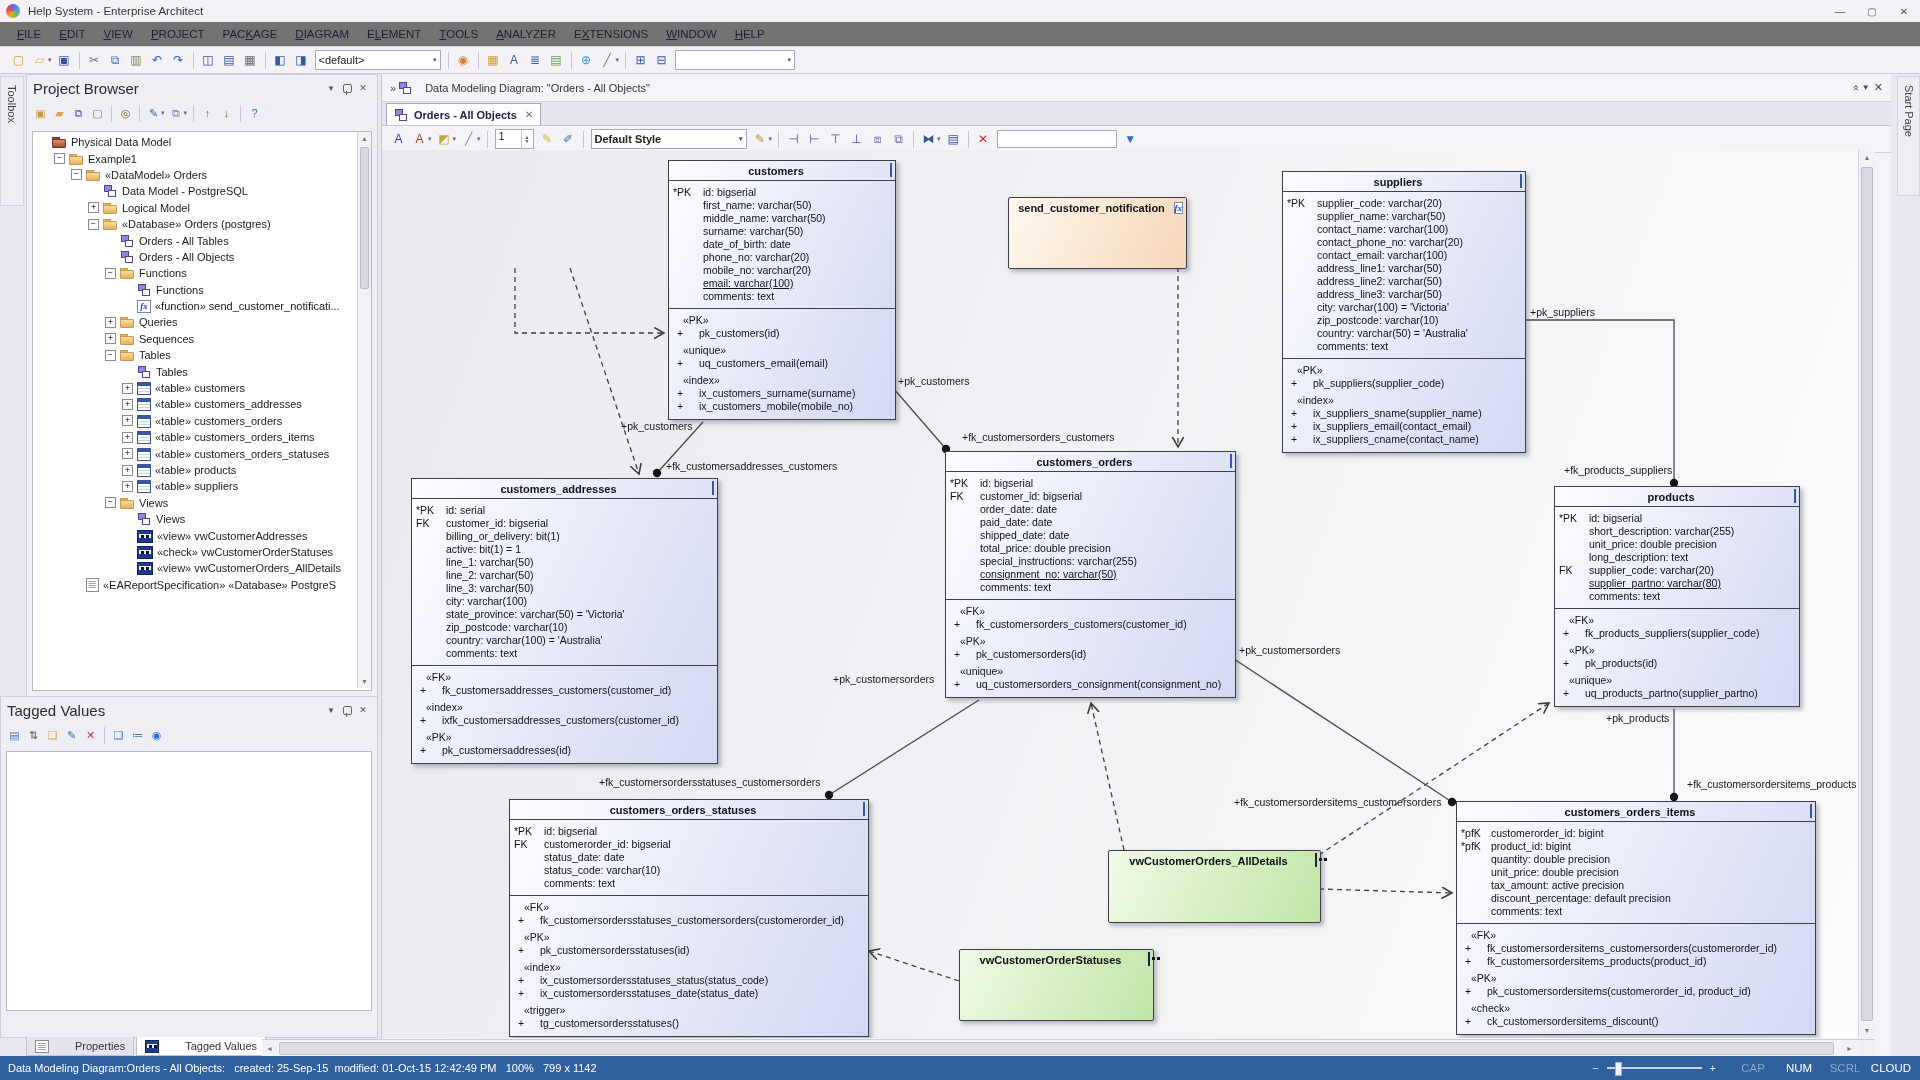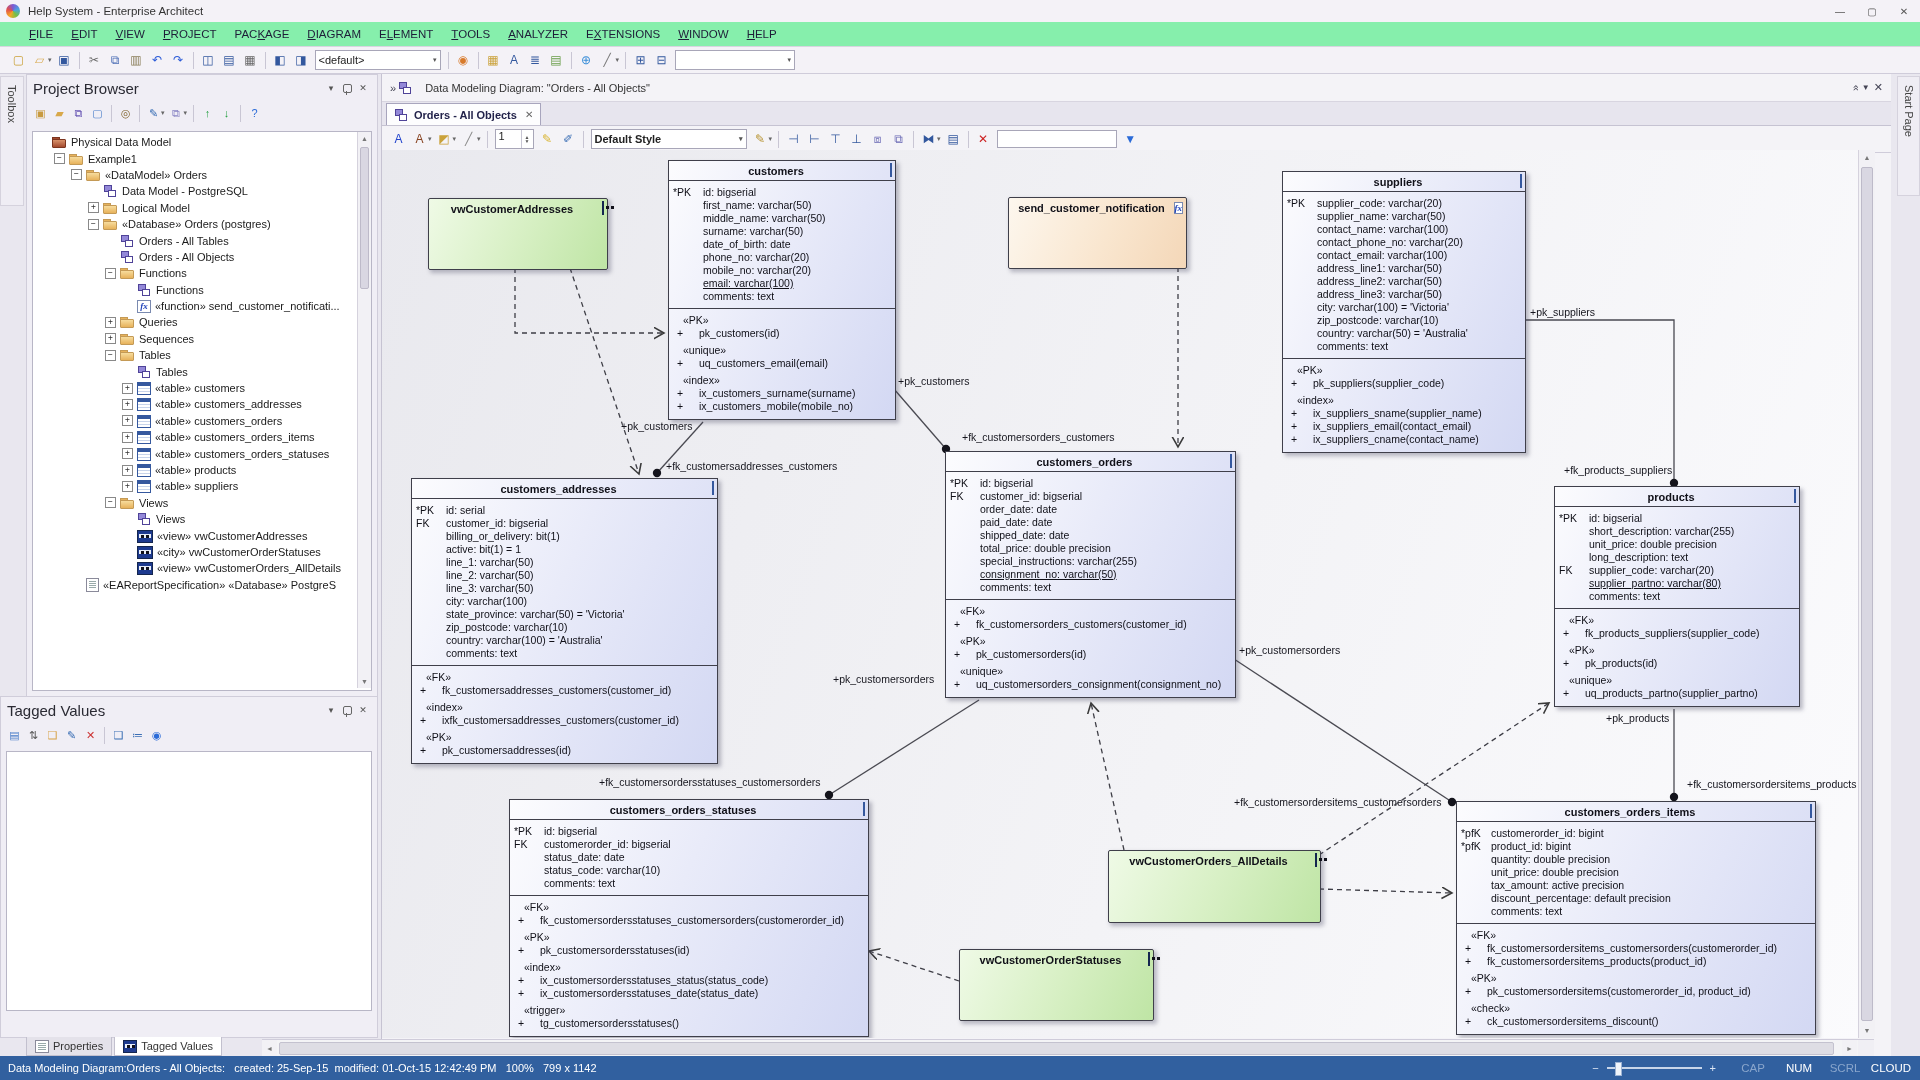--- a/index.html
+++ b/index.html
@@ -7,22 +7,22 @@
        font-family:"Liberation Sans",sans-serif;background:#e9e7ef;color:#222;}
   
   .titlebar{position:absolute;left:0;top:0;right:0;height:22px;background:#f4f2f7;
             border-bottom:1px solid #dcd9e4;display:flex;align-items:center;padding-left:6px;}
   .app-icon{width:14px;height:14px;border-radius:50%;
             background:conic-gradient(#7b5cd6,#4aa3df,#76c043,#f5a623,#e04e4e,#7b5cd6);flex:none;}
   .wtitle{font-size:11.5px;color:#333;margin-left:8px;}
   .win-btns{margin-left:auto;display:flex;height:100%;}
   .win-btn{width:32px;height:100%;display:flex;align-items:center;justify-content:center;
            font-size:10px;color:#555;}
-  .menubar{position:absolute;left:0;top:22px;right:0;height:24px;background:#86efac;
-           border-bottom:1px solid #d8d5e0;display:flex;align-items:center;padding-left:20px;}
+  .menubar{position:absolute;left:0;top:22px;right:0;height:24px;background:#737373;
+           border-bottom:1px solid #d8d5e0;display:flex;align-items:center;padding-left:8px;}
   .menu-item{font-size:11.5px;color:#1e1e38;padding:3px 9px;cursor:default;}
   .main-toolbar{position:absolute;left:0;top:47px;right:0;height:26px;background:#f4f2f7;
                 border-bottom:1px solid #cfccda;display:flex;align-items:center;padding-left:8px;}
   .tb-icon{width:21px;height:20px;display:inline-flex;align-items:center;justify-content:center;
            font-size:12px;border-radius:2px;flex:none;}
   .tb-drop{font-size:7px;color:#666;margin:0 2px 0 -2px;}
   .tb-sep{width:1px;height:17px;background:#c9c6d4;margin:0 4px;flex:none;}
   .tb-combo{height:18px;border:1px solid #a8a6b8;background:#fff;font-size:11px;color:#222;
             display:inline-flex;align-items:center;padding:0 3px;margin:0 3px;flex:none;position:relative;}
   .tb-combo .cval{flex:1;overflow:hidden;white-space:nowrap;}
@@ -73,21 +73,21 @@
   .ticon.report{width:11px;height:12px;background:#fff;border:1px solid #8a8a9a;}
   .ticon.report::before{content:'';position:absolute;left:2px;top:2px;right:2px;height:1px;background:#9aa;
        box-shadow:0 2px 0 #9aa,0 4px 0 #9aa,0 6px 0 #9aa;}
   .scroll-v{position:absolute;background:#f2f1f5;border-left:1px solid #d5d2dd;}
   .scroll-v .sthumb{position:absolute;left:2px;right:2px;background:#d9d7e2;border:1px solid #bdbac9;border-radius:2px;}
   .sbtn{position:absolute;display:flex;align-items:center;justify-content:center;font-size:7px;color:#777;
         background:#f2f1f5;}
   .list-box{position:absolute;background:#fff;border:1px solid #b8b6c6;}
   .bottom-tabs{position:absolute;display:flex;align-items:flex-start;}
   .btab{height:18px;display:flex;align-items:center;padding:0 8px;font-size:11px;color:#333;
-        border:1px solid #c2c0ce;border-top:none;background:#e4e2ea;margin-right:2px;}
+        border:1px solid #c2c0ce;border-top:none;background:#e4e2ea;margin-right:2px;gap:22px;}
   .btab.active{background:#fff;}
   .btab .ticon{width:12px;height:11px;margin-right:4px;}
   
   .dock{position:absolute;left:381px;top:74px;width:1509px;bottom:24px;background:#f4f3f7;
         border-left:1px solid #c6c3d2;}
   .crumb-row{height:27px;display:flex;align-items:center;border-bottom:1px solid #d8d5e0;padding:0 6px;}
   .crumb-text{font-size:11px;color:#333;margin-left:8px;flex:1;}
   .crumb-ico{color:#445;font-size:11px;margin:0 2px;}
   .tab-row{height:23px;background:#e7e5ee;display:flex;align-items:flex-end;padding-left:4px;
            border-bottom:1px solid #c6c3d2;}
@@ -356,21 +356,21 @@
           <span class="tlabel">Views</span>
         </div>
         <div class="tree-row" style="padding-left: 89px;">
           <span class="exp hid"></span>
           <span class="ticon view"></span>
           <span class="tlabel">«view» vwCustomerAddresses</span>
         </div>
         <div class="tree-row" style="padding-left: 89px;">
           <span class="exp hid"></span>
           <span class="ticon view"></span>
-          <span class="tlabel">«city» vwCustomerOrderStatuses</span>
+          <span class="tlabel">«check» vwCustomerOrderStatuses</span>
         </div>
         <div class="tree-row" style="padding-left: 89px;">
           <span class="exp hid"></span>
           <span class="ticon view"></span>
           <span class="tlabel">«view» vwCustomerOrders_AllDetails</span>
         </div>
         <div class="tree-row" style="padding-left: 38px;">
           <span class="exp hid"></span>
           <span class="ticon report"></span>
           <span class="tlabel">«EAReportSpecification» «Database» PostgreS</span>
@@ -872,23 +872,20 @@
           <div class="og">
             <div class="st">«PK»</div>
             <div class="oi"><span class="plus">+</span>pk_customersordersitems(customerorder_id, product_id)</div>
           </div>
           <div class="og">
             <div class="st">«check»</div>
             <div class="oi"><span class="plus">+</span>ck_customersordersitems_discount()</div>
           </div>
         </div>
       </div>
-      <div class="entity view" style="left: 46px; top: 48px; width: 178px; height: 70px;">
-        <div class="etitle">vwCustomerAddresses<span class="eicon"><span class="ticon view"></span></span></div>
-      </div>
       <div class="entity function" style="left: 626px; top: 47px; width: 177px; height: 70px;">
         <div class="etitle">send_customer_notification<span class="eicon"><span class="ticon function"></span></span></div>
       </div>
       <div class="entity view" style="left: 577px; top: 799px; width: 193px; height: 70px;">
         <div class="etitle">vwCustomerOrderStatuses<span class="eicon"><span class="ticon view"></span></span></div>
       </div>
       <div class="entity view" style="left: 726px; top: 700px; width: 211px; height: 71px;">
         <div class="etitle">vwCustomerOrders_AllDetails<span class="eicon"><span class="ticon view"></span></span></div>
       </div>
       <div class="clabel" style="left: 239px; top: 270px;">+pk_customers</div>

